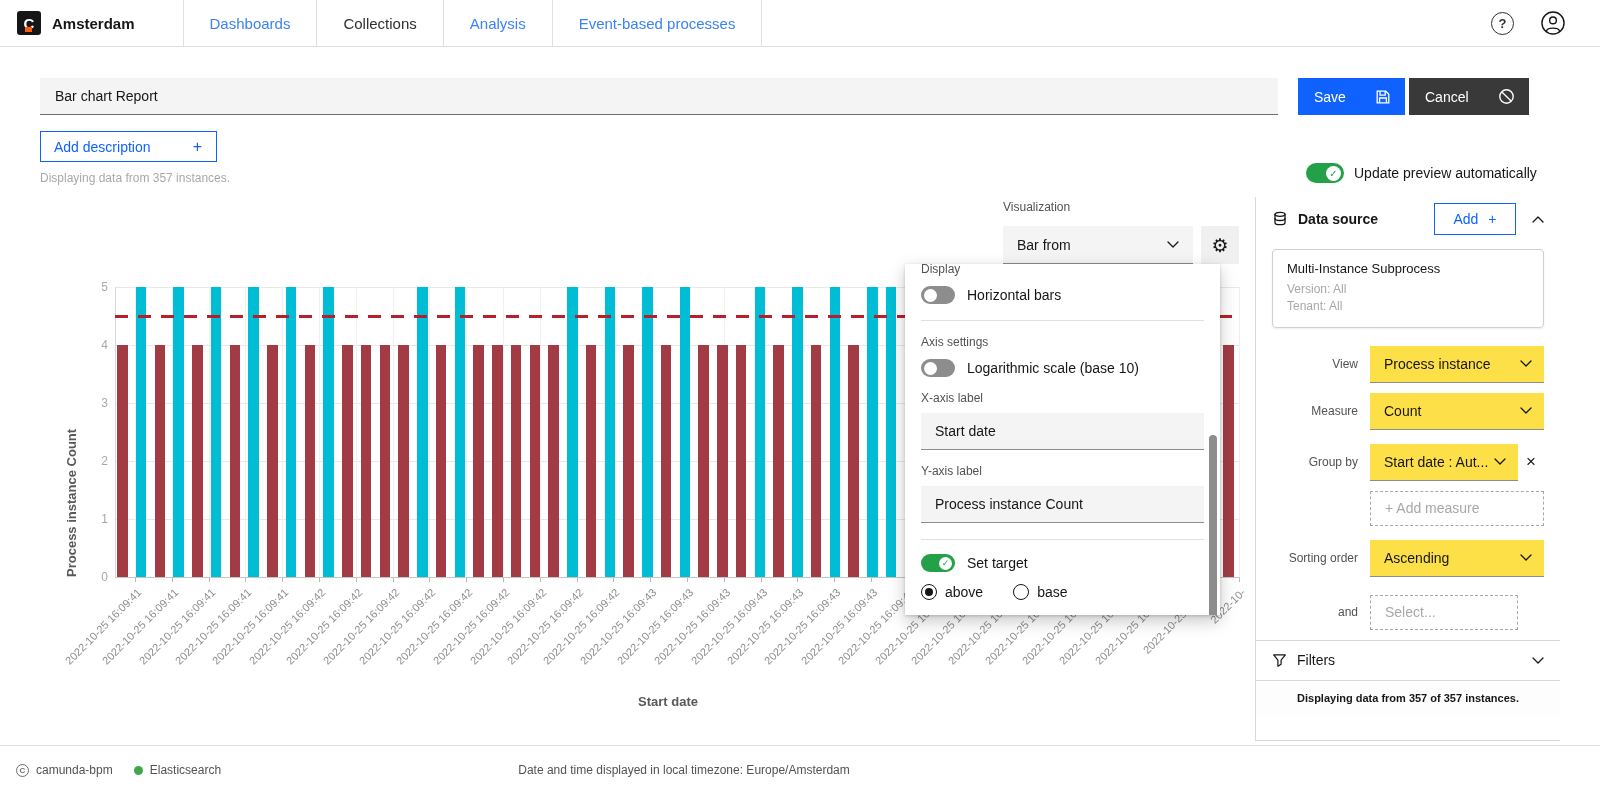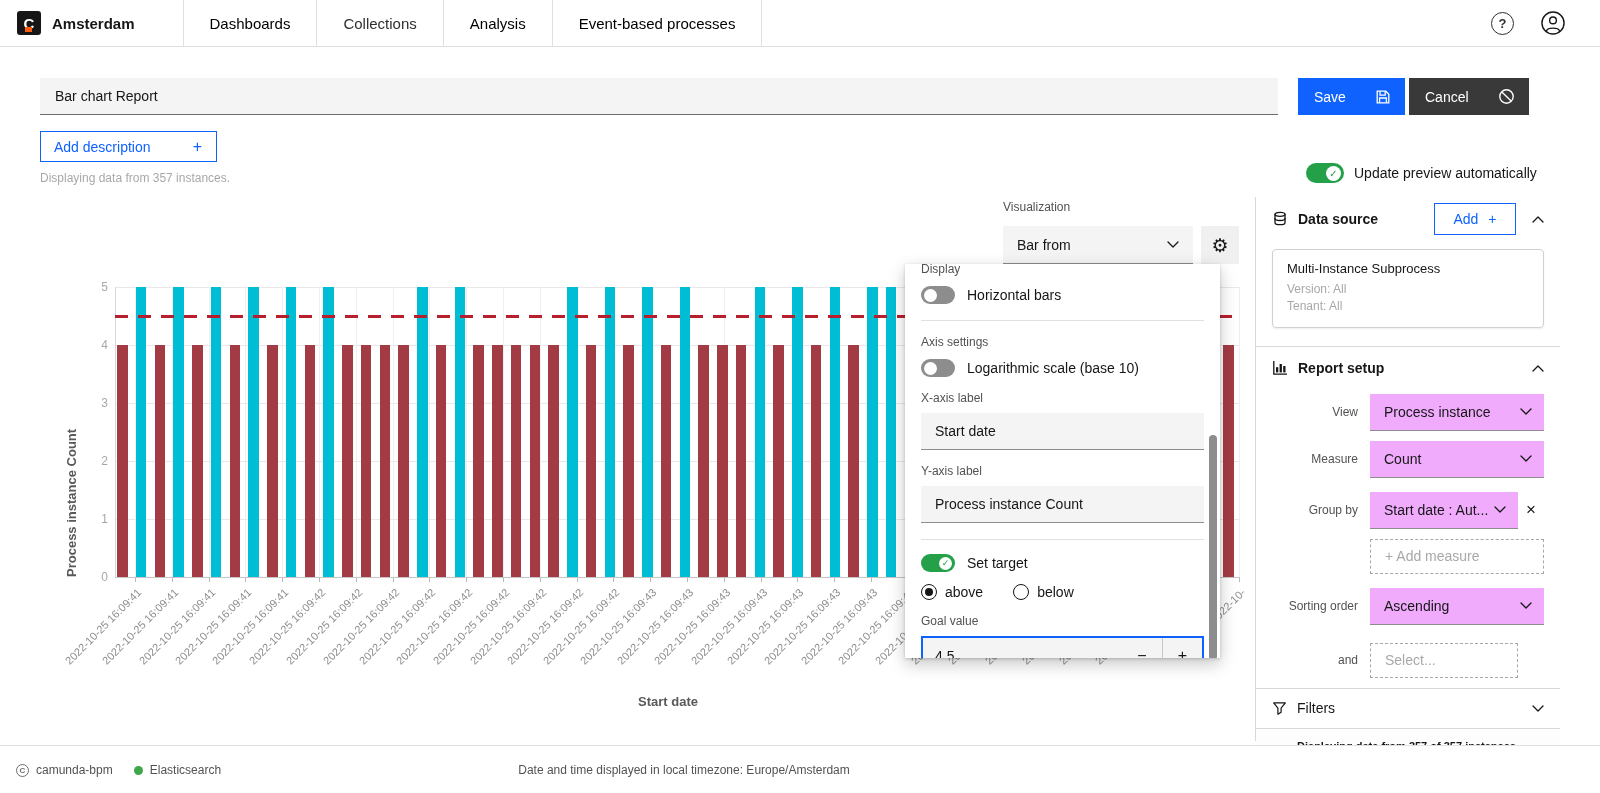--- a/index.html
+++ b/index.html
@@ -8,21 +8,21 @@
 
   
   .topbar { position:absolute; left:0; top:0; width:1600px; height:47px;
     border-bottom:1px solid #e0e0e0; display:flex; align-items:center; background:#fff; }
   .logo-box { width:24px; height:24px; background:#161616; border-radius:3px; margin-left:17px;
     position:relative; display:flex; align-items:center; justify-content:center; }
   .logo-box span { color:#fff; font-weight:bold; font-size:15px; }
   .logo-accent { position:absolute; left:8px; bottom:3px; width:7px; height:5px; background:#fc5d0d; }
   .brand { font-weight:bold; font-size:15px; margin-left:11px; margin-right:48px; }
   .nav { display:flex; align-items:center; height:100%; }
-  .nav-item { padding:0 26px; font-size:15px; color:#000000; height:100%; display:flex; align-items:center;
+  .nav-item { padding:0 26px; font-size:15px; color:#3b82f6; height:100%; display:flex; align-items:center;
     border-left:1px solid #e0e0e0; cursor:pointer; }
   .nav-item.active { color:#2f2f2f; }
   .nav-end-divider { width:1px; height:47px; background:#e0e0e0; }
   .top-icons { margin-left:auto; display:flex; align-items:center; gap:26px; margin-right:34px; }
   .circle-icon { width:23px; height:23px; border:1.6px solid #2f2f2f; border-radius:50%;
     display:flex; align-items:center; justify-content:center; font-size:13px; font-weight:bold; color:#2f2f2f; cursor:pointer; }
 
   
   .title-input { position:absolute; left:40px; top:78px; width:1238px; height:37px; background:#f4f4f4;
     border:none; border-bottom:1px solid #6f6f6f; padding:0 15px; font-size:14px; color:#161616;
@@ -69,21 +69,21 @@
   .axis-line-x { position:absolute; height:1px; background:#c6c6c6; }
   .ytick { position:absolute; width:26px; text-align:right; font-size:12px; color:#a8a8a8; }
   .xtick-mark { position:absolute; width:1px; height:5px; background:#b9b9b9; }
   .xtick-label { position:absolute; width:160px; text-align:right; font-size:11px; color:#8d8d8d;
     transform:rotate(-45deg); transform-origin:100% 0; white-space:nowrap; }
   .bar { position:absolute; }
   .target-line { position:absolute; height:3px;
     background:repeating-linear-gradient(to right,#b81f2d 0 13px,transparent 13px 23px); }
 
   
-  .popup { position:absolute; left:905px; top:264px; width:315px; height:394px; background:#fff;
+  .popup { position:absolute; left:905px; top:264px; width:315px; height:351px; background:#fff;
     box-shadow:0 1px 3px rgba(0,0,0,.18), 0 6px 16px rgba(0,0,0,.22); z-index:20; overflow:hidden;
     padding:0 16px; }
   .p-heading { font-size:12px; color:#525252; margin-top:14px; }
   .p-heading.first { margin-top:-2px; }
   .toggle-row { display:flex; align-items:center; gap:12px; font-size:14px; color:#161616; margin-top:10px; }
   .p-divider { height:1px; background:#e0e0e0; margin-top:16px; }
   .p-input { width:100%; height:37px; background:#f4f4f4; border:none; border-bottom:1px solid #8d8d8d;
     padding:0 14px; font-size:14px; color:#161616; margin-top:8px; display:block;
     font-family:"Liberation Sans", sans-serif; }
   .radio-row { display:flex; align-items:center; gap:8px; margin-top:12px; font-size:14px; }
@@ -108,21 +108,21 @@
   .sec-header .grow { flex:1; }
   .sec-border { border-top:1px solid #d8d8d8; }
   .add-btn { width:82px; height:32px; border:1px solid #0f62fe; color:#0f62fe; font-size:14px; font-weight:normal;
     display:flex; align-items:center; justify-content:center; gap:10px; cursor:pointer; background:#fff; }
   .ds-card { margin:8px 16px 18px; border:1px solid #d0d0d0; border-radius:4px; padding:11px 14px;
     box-shadow:0 1px 2px rgba(0,0,0,.07); }
   .ds-card .name { font-size:13px; color:#161616; margin-bottom:5px; }
   .ds-card .sub { font-size:12px; color:#a8a8a8; line-height:1.45; }
   .row { display:flex; align-items:center; margin:0 16px 10px; }
   .row .lbl { width:86px; text-align:right; margin-right:12px; font-size:12px; color:#525252; flex:none; }
-  .ctl { flex:1; height:37px; background:#f0abfc; border-bottom:1px solid #8d8d8d; display:flex;
+  .ctl { flex:1; height:37px; background:#fde047; border-bottom:1px solid #8d8d8d; display:flex;
     align-items:center; justify-content:space-between; padding:0 12px 0 14px; font-size:14px; cursor:pointer; }
   .dashed-box { flex:1; height:35px; border:1px dashed #a8a8a8; color:#a8a8a8; background:#fff;
     display:flex; align-items:center; padding:0 14px; font-size:14px; cursor:pointer; }
   .x-btn { width:26px; text-align:center; font-size:17px; color:#161616; cursor:pointer; flex:none; }
   .row.last { margin-bottom:18px; }
   .panel-note { border-top:1px solid #d8d8d8; height:35px; display:flex; align-items:center;
     justify-content:center; font-size:11px; font-weight:bold; color:#161616; background:#fdfdfd; }
   .filters-header { height:40px; }
 
   
@@ -403,21 +403,21 @@
     <div class="switch on">
         <div class="knob">✓</div>
       </div>
     <span>Set target</span>
   </div>
   <div class="radio-row">
     <div class="radio sel"></div>
     <span>above</span>
     <span class="gap"></span>
     <div class="radio"></div>
-    <span>below</span>
+    <span>base</span>
   </div>
   <div class="p-heading">Goal value</div>
   <div class="goal-box">
     <input value="4.5" style="">
     <div class="step">−</div>
     <div class="step plus">+</div>
   </div>
   <div class="toggle-row" style="margin-top:14px;">
     <div class="switch">
         <div class="knob"></div>
@@ -447,32 +447,20 @@
     <svg class="stroke" width="12" height="7" viewBox="0 0 12 7" style="margin-left:6px;">
         <path d="M1 6l5-5 5 5"></path>
       </svg>
   </div>
   <div class="ds-card">
     <div class="name">Multi-Instance Subprocess</div>
     <div class="sub">Version: All</div>
     <div class="sub">Tenant: All</div>
   </div>
 
-  <div class="sec-header sec-border">
-    <svg width="16" height="16" viewBox="0 0 16 16">
-      <path d="M1.8 1v13.2H15" fill="none" stroke="#161616" stroke-width="1.3"></path>
-      <rect x="4" y="7.2" width="2.3" height="5.2" fill="#161616"></rect>
-      <rect x="7.6" y="4" width="2.3" height="8.4" fill="#161616"></rect>
-      <rect x="11.2" y="6" width="2.3" height="6.4" fill="#161616"></rect>
-    </svg>
-    <span class="grow">Report setup</span>
-    <svg class="stroke" width="12" height="7" viewBox="0 0 12 7">
-        <path d="M1 6l5-5 5 5"></path>
-      </svg>
-  </div>
 
   <div class="row" style="margin-top:4px;">
     <span class="lbl">View</span>
     <div class="ctl">
       <span>Process instance</span>
       <svg class="stroke" width="12" height="7" viewBox="0 0 12 7">
           <path d="M1 1l5 5 5-5"></path>
         </svg>
     </div>
   </div>

